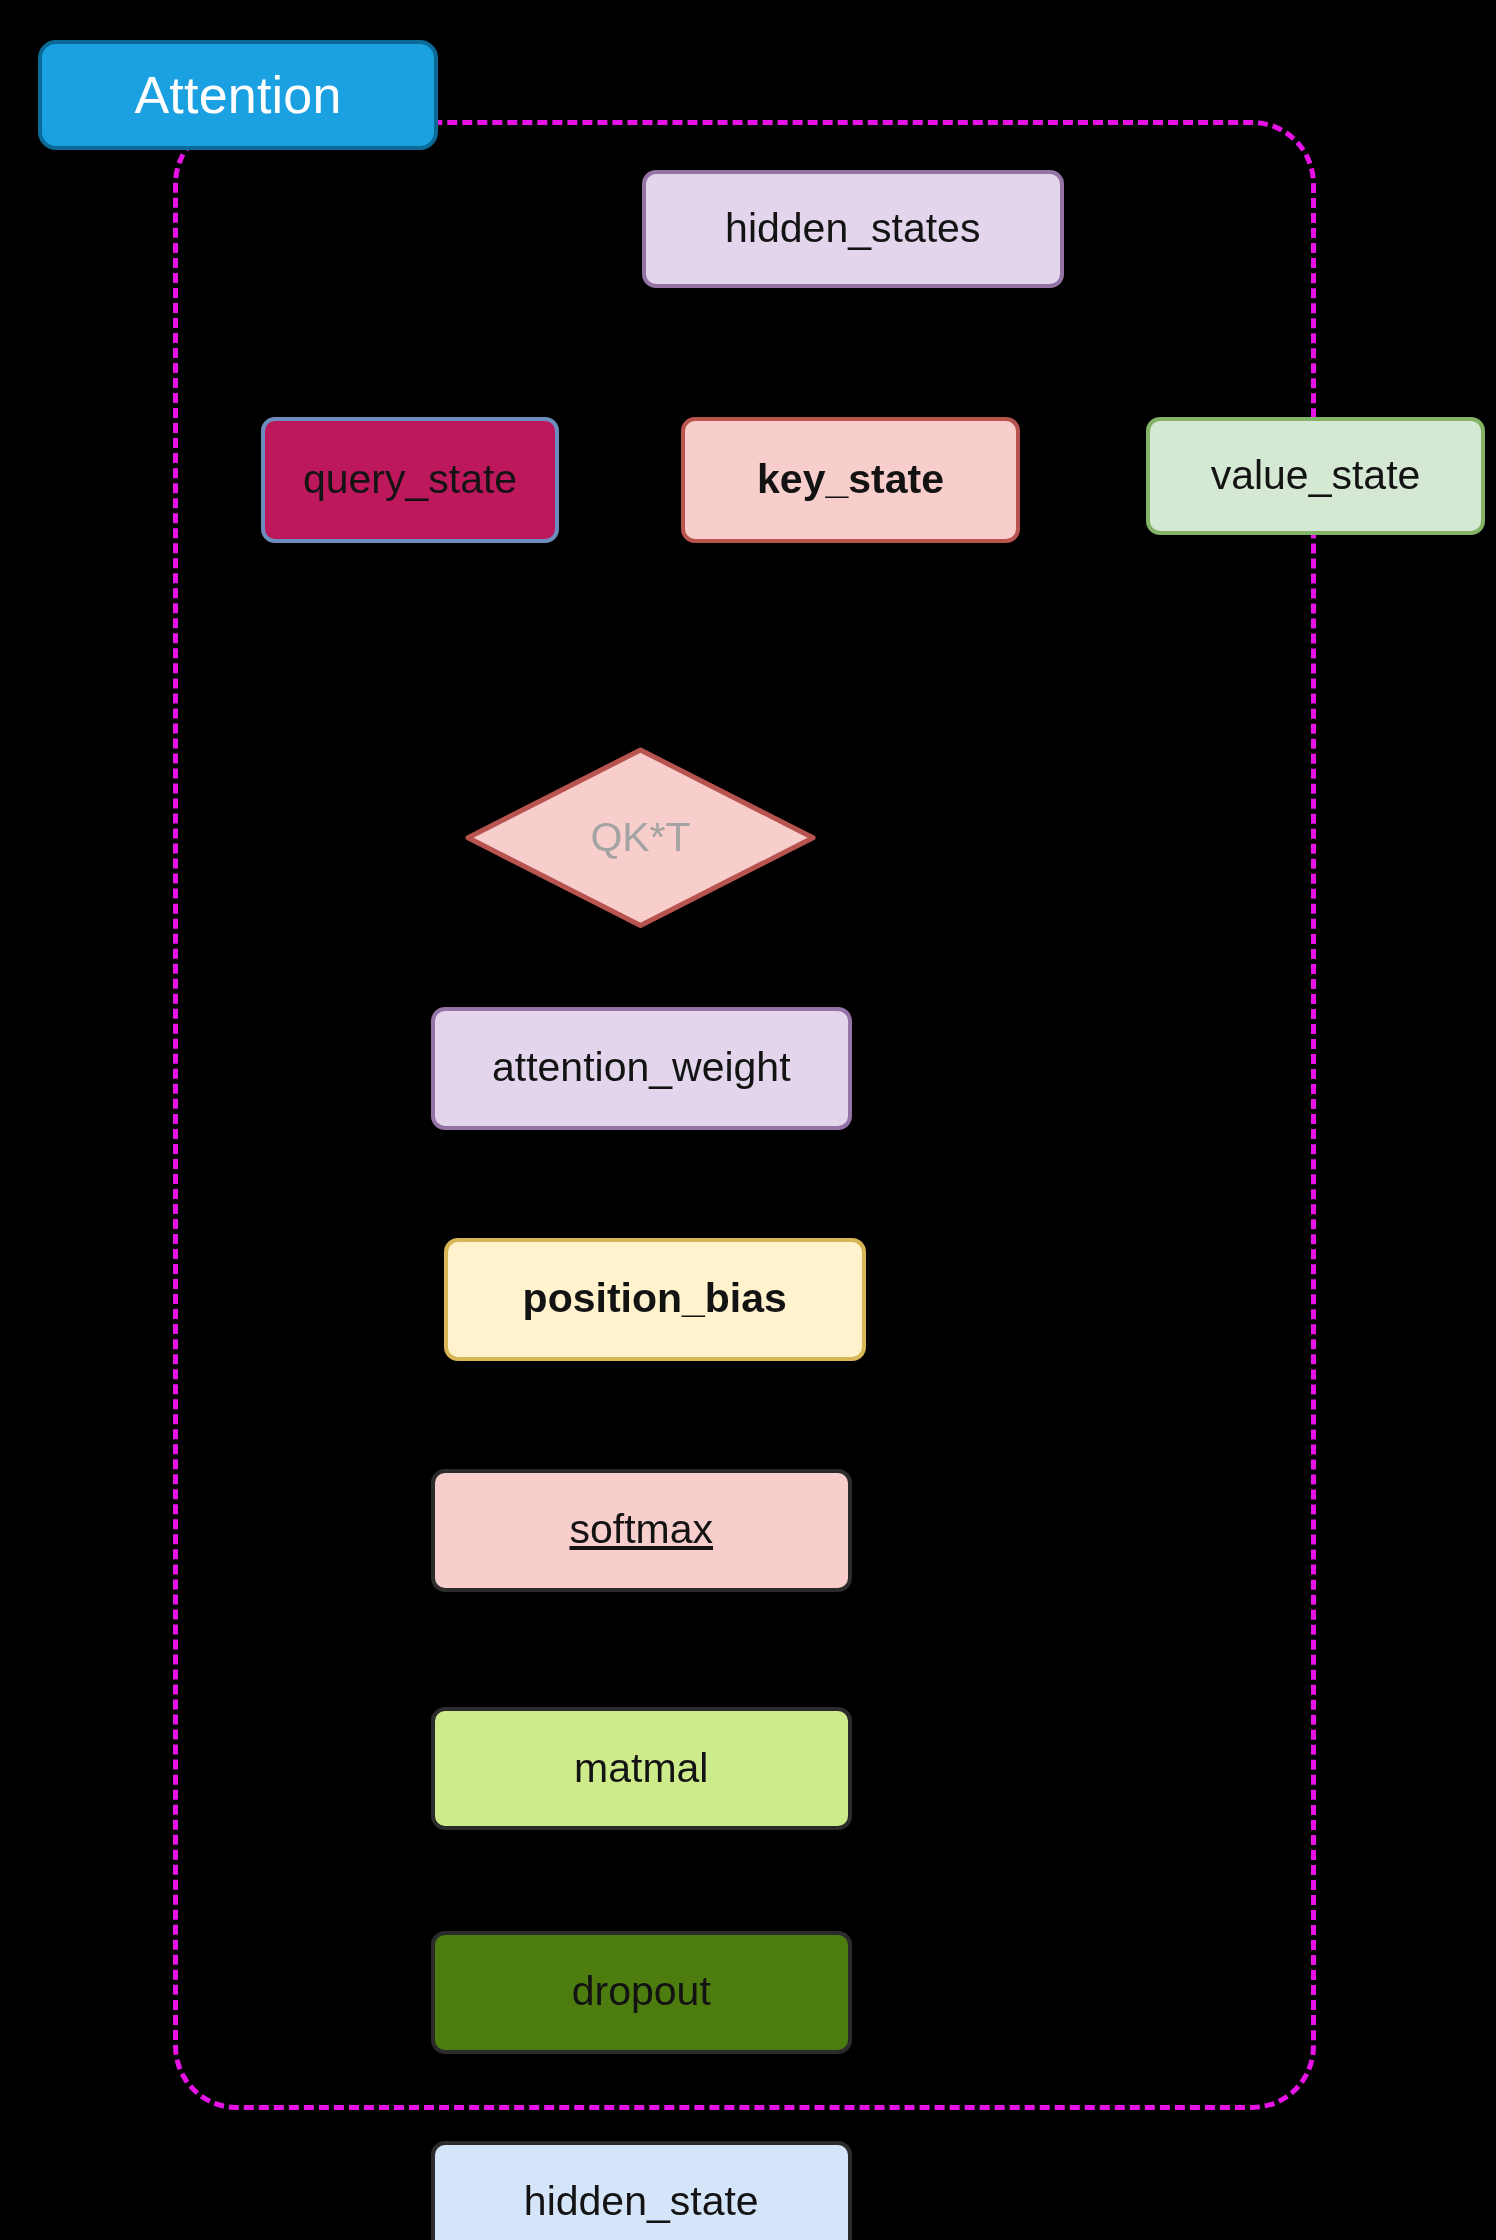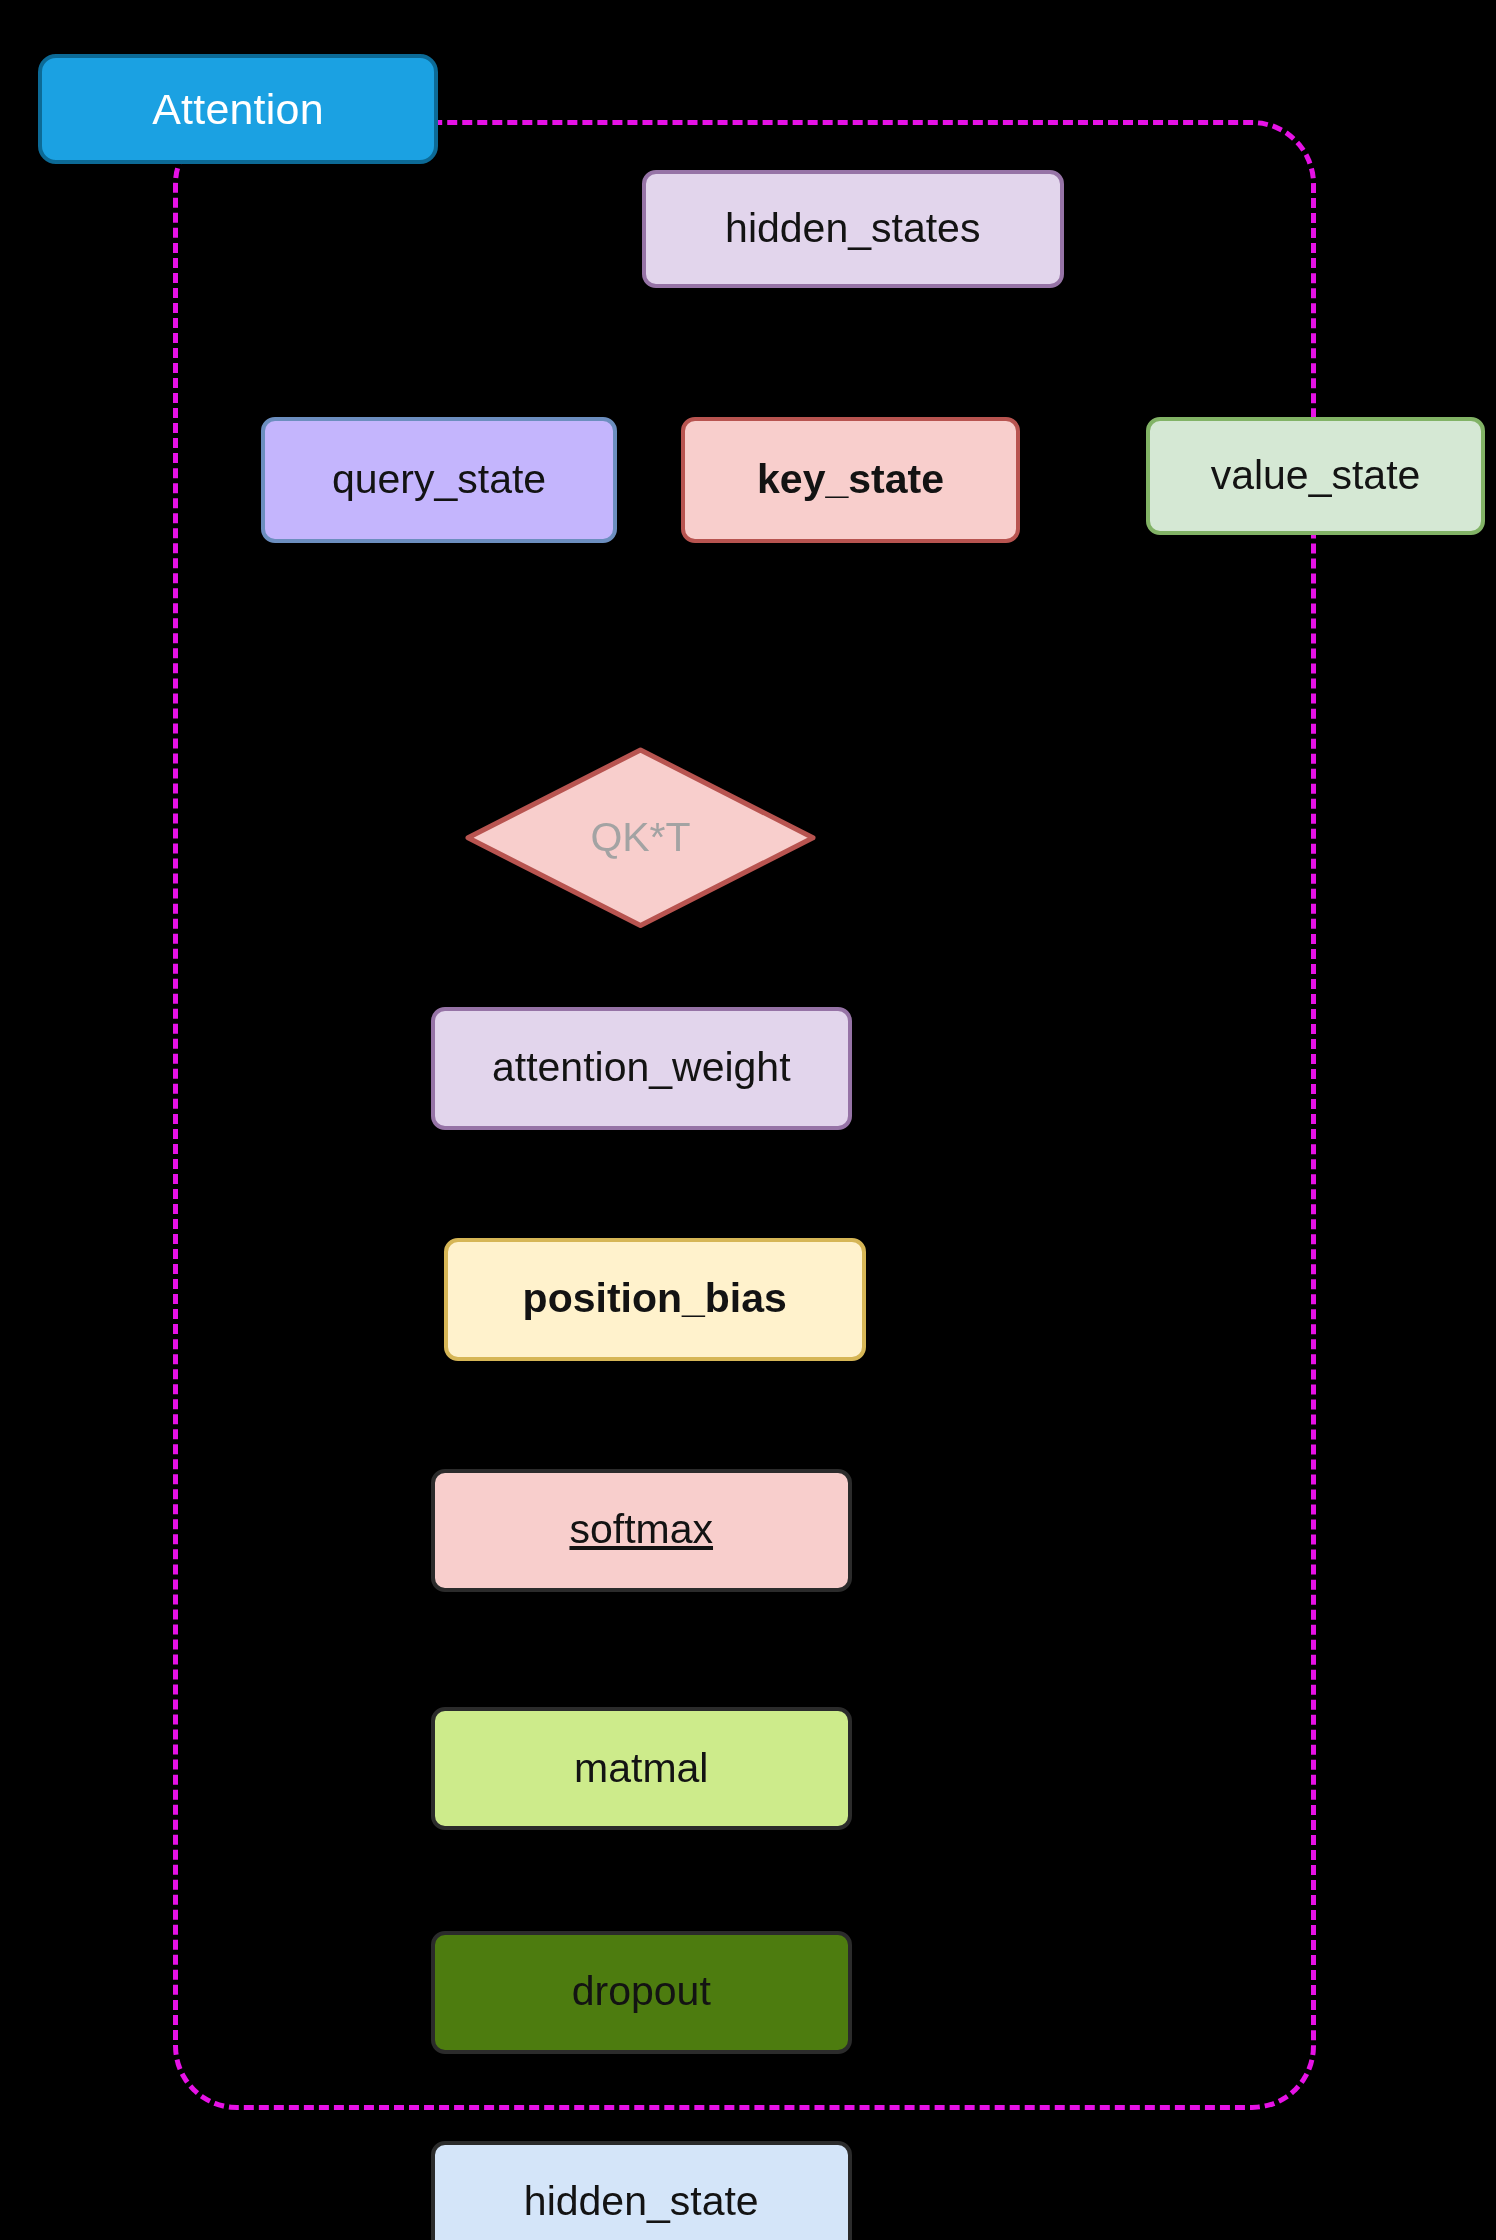--- a/index.html
+++ b/index.html
@@ -28,32 +28,32 @@
     border: 5px dashed #e612e6;
     border-radius: 64px;
     box-sizing: border-box;
     background: transparent;
   }
 
   
   .subgraph-title {
     position: absolute;
     left: 38px;
-    top: 54px;
+    top: 40px;
     width: 400px;
     height: 110px;
     background: #1ba1e2;
     border: 4px solid #0c6a96;
     border-radius: 18px;
     box-sizing: border-box;
     display: flex;
     align-items: center;
     justify-content: center;
     color: #ffffff;
-    font-size: 43px;
+    font-size: 52px;
     letter-spacing: 0.2px;
   }
 
   
   .node {
     position: absolute;
     box-sizing: border-box;
     display: flex;
     align-items: center;
     justify-content: center;
@@ -94,21 +94,21 @@
 <div id="canvas">
 
   <div class="subgraph-border"></div>
 
   <div class="subgraph-title">Attention</div>
 
   <div id="nodes-layer">
       <div class="node" style="left: 642px; top: 169.5px; width: 421.5px; height: 118.5px; background: rgb(226, 213, 236); border-color: rgb(150, 115, 166); text-align: center;">
         <span>hidden_states</span>
       </div>
-      <div class="node" style="left: 261px; top: 417px; width: 356px; height: 126px; background: #c4b5fd; border-color: rgb(108, 142, 191);">
+      <div class="node" style="left: 261px; top: 417px; width: 298px; height: 126px; background: #be185d; border-color: rgb(108, 142, 191);">
         <span>query_state</span>
       </div>
       <div class="node" style="left: 681px; top: 417px; width: 339px; height: 126px; background: rgb(248, 206, 204); border-color: rgb(184, 84, 80); font-weight: bold;">
         <span>key_state</span>
       </div>
       <div class="node" style="left: 1146px; top: 417px; width: 339px; height: 118px; background: rgb(213, 232, 212); border-color: rgb(130, 179, 102);">
         <span>value_state</span>
       </div>
       <div class="diamond-wrap" style="left: 465px; top: 747px; width: 351px; height: 181.5px;">
         <svg width="351" height="181.5" viewBox="0 0 351 181.5">

